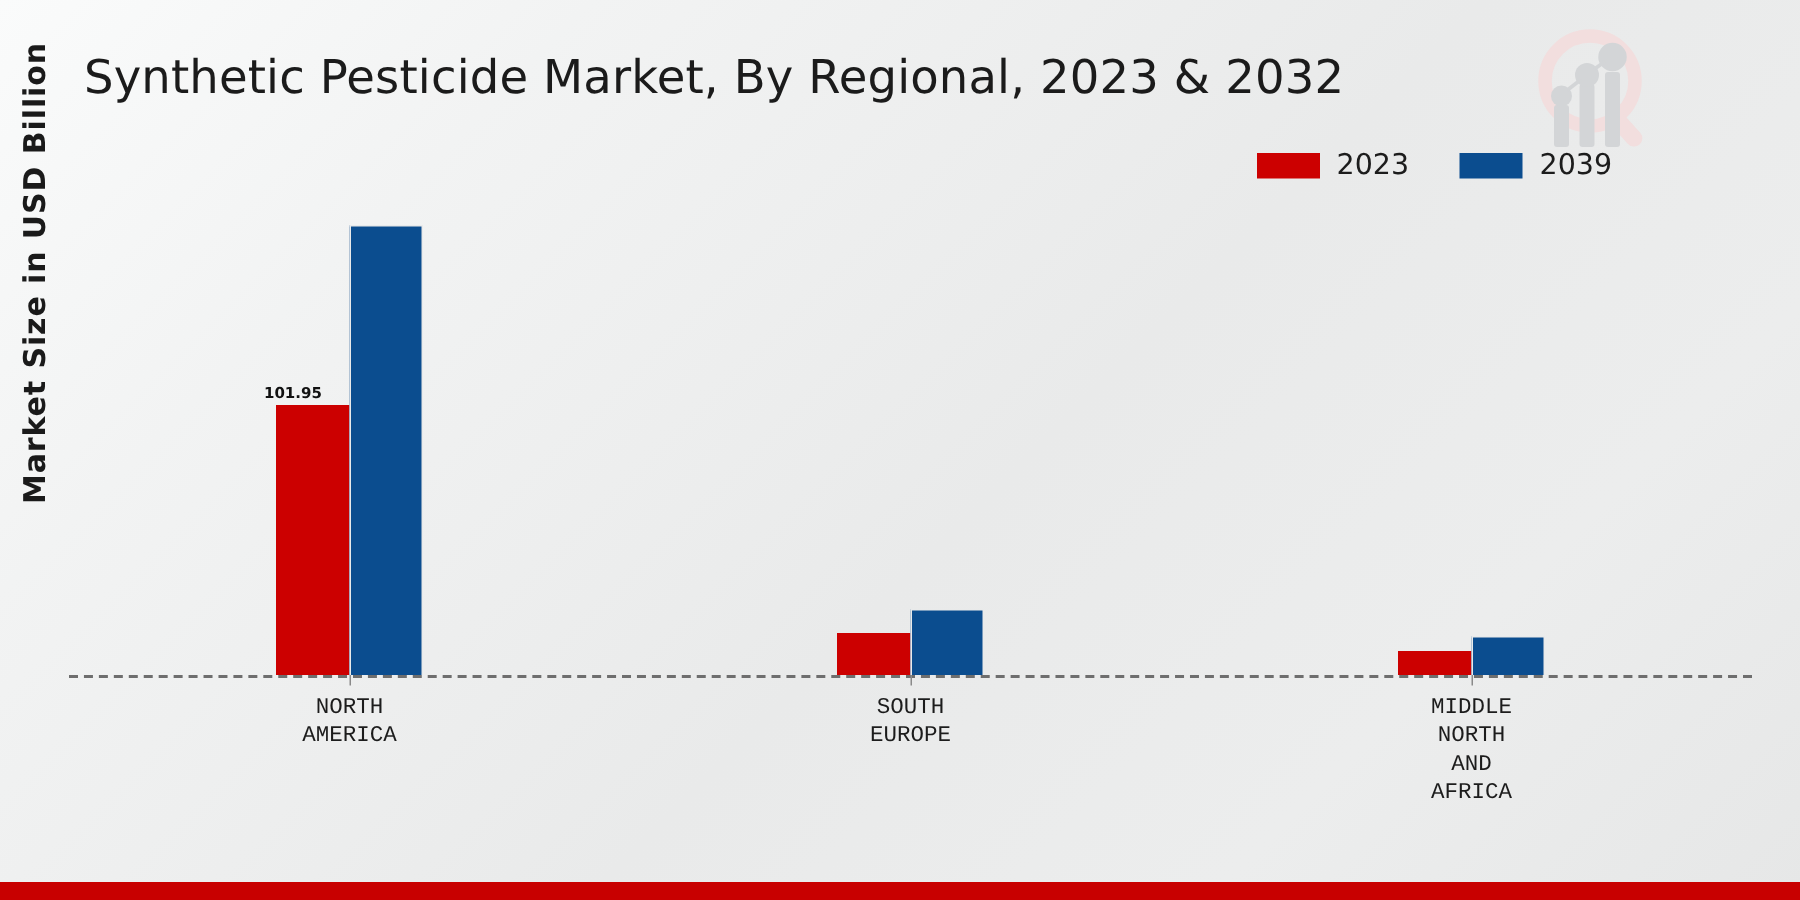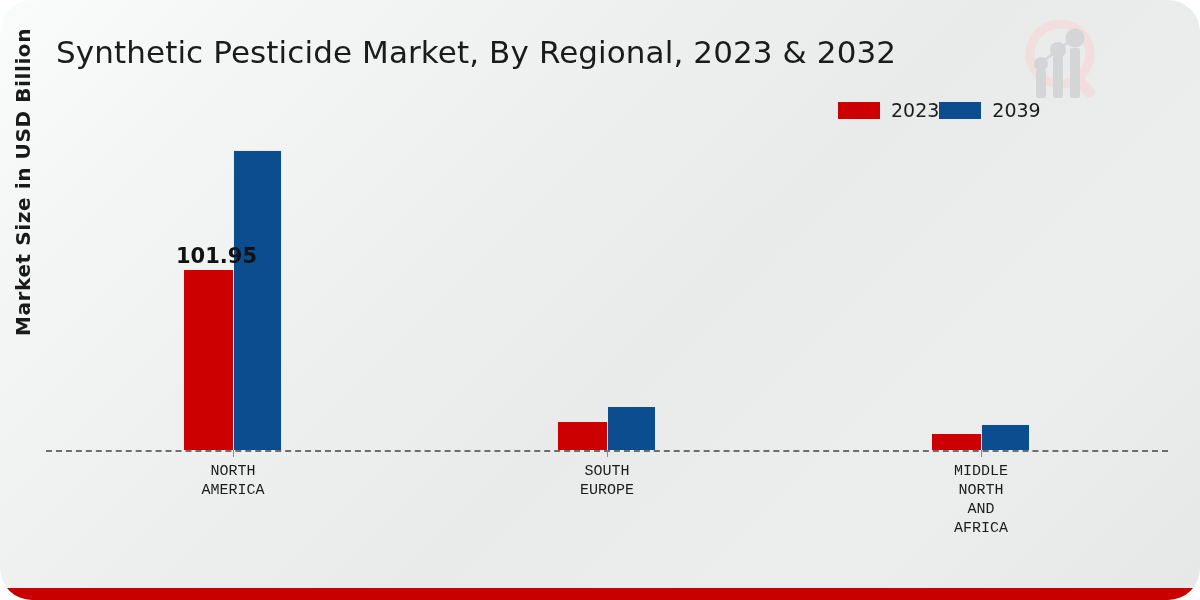--- a/index.html
+++ b/index.html
@@ -11,21 +11,20 @@
     height: 600px;
     overflow: hidden;
     font-family: "DejaVu Sans", sans-serif;
   }
   #infographic {
     position: relative;
     width: 1200px;
     height: 600px;
     background: linear-gradient(135deg, #fafbfb 0%, #f2f3f3 22%, #e9eaea 55%, #eceded 78%, #e6e7e7 100%);
     overflow: hidden;
-    border-radius: 32px;
   }
 
   
   .watermark {
     position: absolute;
     top: 8px;
     right: 88px;
     width: 104px;
     height: 104px;
     opacity: 1;
@@ -45,20 +44,21 @@
     font-family: "DejaVu Sans", sans-serif;
   }
 
   
   .legend {
     position: absolute;
     left: 838px;
     top: 101px;
     display: flex;
     align-items: center;
+    gap: 34px;
   }
   .legend-item {
     display: flex;
     align-items: center;
     gap: 11px;
   }
   .legend-swatch {
     width: 42px;
     height: 17px;
     display: block;
@@ -147,21 +147,21 @@
     transform: translateX(-50%);
     text-align: center;
     font-size: 15px;
     line-height: 19px;
     color: #1c1c1c;
     white-space: pre-line;
     font-family: Liberation Mono, monospace;
   }
   .value-label {
     position: absolute;
-    font-size: 21px;
+    font-size: 10px;
     font-weight: 700;
     color: #111111;
     white-space: nowrap;
     font-family: "DejaVu Sans", sans-serif;
   }
 
   
   .bottom-strip {
     position: absolute;
     left: 0;

